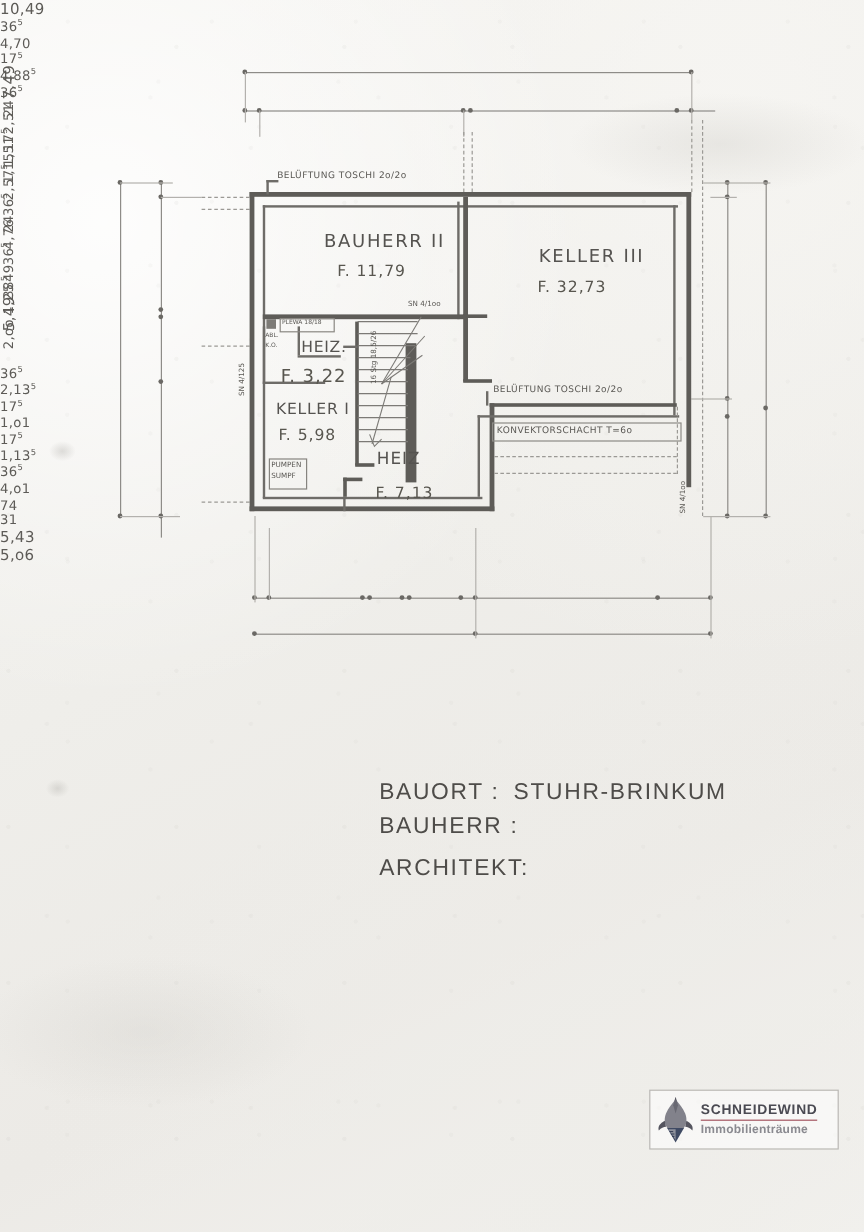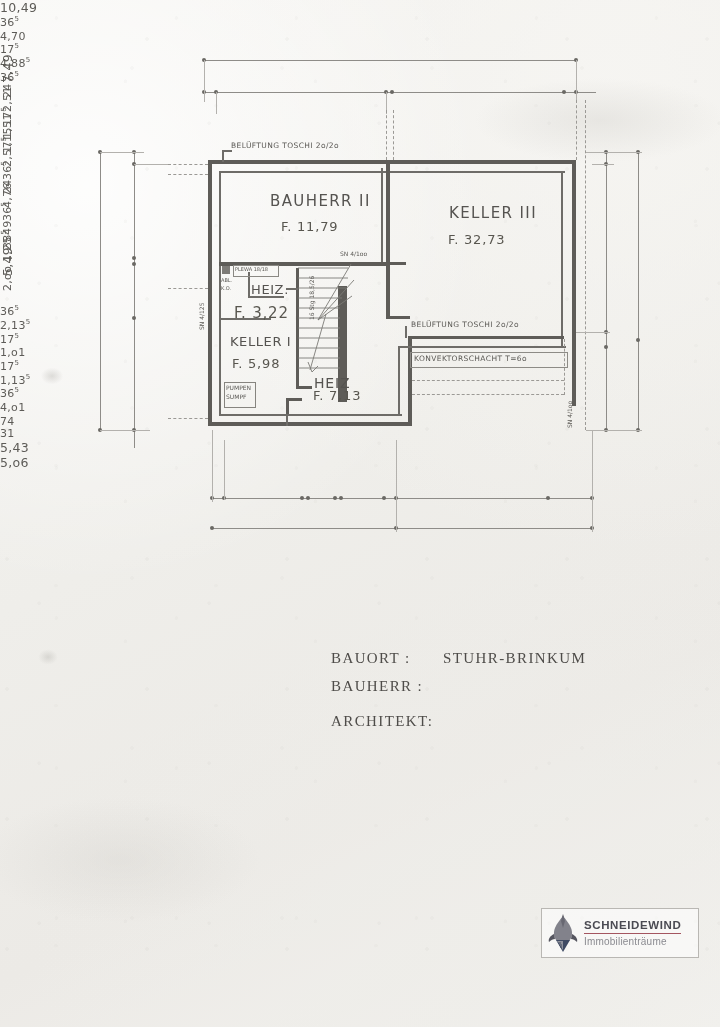--- a/index.html
+++ b/index.html
@@ -122,26 +122,25 @@
   
   .title-main {
     position: absolute;
     font-family: "DejaVu Sans", sans-serif;
     font-size: 17px;
     letter-spacing: 2.2px;
     color: #4e4c49;
   }
   .tb-line {
     position: absolute;
-    font-family: Liberation Serif, serif;
-    font-size: 15px;
+    font-family: Liberation Sans, sans-serif;
+    font-size: 19px;
     letter-spacing: 1.4px;
     color: #4e4c49;
     white-space: nowrap;
-    margin-left: 15px;
   }
   .tb-date {
     position: absolute;
     font-family: "DejaVu Sans", sans-serif;
     font-size: 15px;
     letter-spacing: 1.8px;
     color: #4e4c49;
     white-space: nowrap;
   }
 
@@ -169,20 +168,21 @@
   .logo-rule {
     height: 1px; width: 100%;
     background: #a45560;
     margin: 2px 0 2px 0;
   }
   .logo-sub {
     font-family: "Liberation Sans", sans-serif;
     font-size: 10px;
     letter-spacing: .2px;
     color: #8a8a90;
+    font-weight: bold;
   }
   .stair-svg { position: absolute; }
 </style>
 </head>
 <body>
 
 <div id="page">
   <div id="grain"></div>
   <div id="smudges"></div>
 
@@ -353,21 +353,21 @@
   <div class="room-name" style="left:449px; top:204px; font-size:15px;">KELLER III</div>
   <div class="room-area" style="left:448px; top:232px; font-size:13px;">F. 32,73</div>
 
   <div class="room-name" style="left:251px; top:282px; font-size:13px; letter-spacing:.6px;">HEIZ.</div>
   <div class="room-area" style="left:234px; top:304px; font-size:15px;">F. 3,22</div>
 
   <div class="room-name" style="left:230px; top:334px; font-size:13px; letter-spacing:.6px;">KELLER I</div>
   <div class="room-area" style="left:232px; top:356px; font-size:13px;">F. 5,98</div>
 
   <div class="room-name" style="left:314px; top:375px; font-size:14px; letter-spacing:.8px;">HEIZ</div>
-  <div class="room-area" style="left:313px; top:388px; font-size:13px;">F. 7,13</div>
+  <div class="room-area" style="left:313px; top:404px; font-size:13px;">F. 7,13</div>
 
   <div class="ink hand" style="left:231px; top:141px; font-size:7.5px; letter-spacing:.4px;">BELÜFTUNG  TOSCHI 2o/2o</div>
   <div class="wall-thin" style="left:222px; top:150px; width:1.5px; height:12px;"></div>
   <div class="wall-thin" style="left:222px; top:150px; width:10px; height:1.5px;"></div>
 
   <div class="ink hand" style="left:411px; top:320px; font-size:7.5px; letter-spacing:.4px;">BELÜFTUNG  TOSCHI 2o/2o</div>
   <div class="wall-thin" style="left:405px; top:326px; width:1.5px; height:12px;"></div>
 
   <div class="wall-thin" style="left:410px; top:352px; width:156px; height:14px; background:transparent; border:1px solid #8d8b86;"></div>
   <div class="ink hand" style="left:414px; top:354px; font-size:7.5px; letter-spacing:.4px;">KONVEKTORSCHACHT  T=6o</div>

